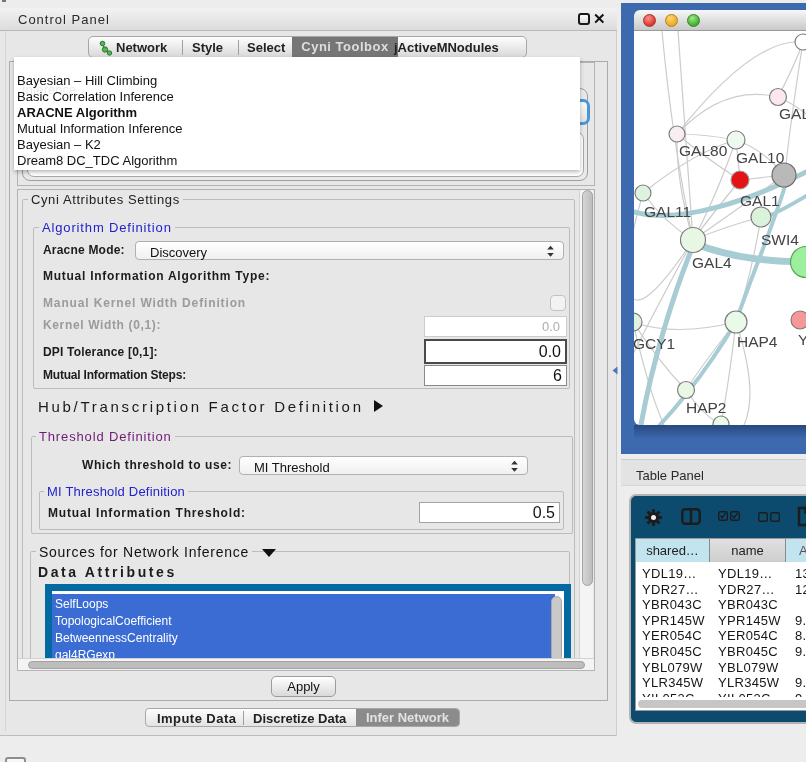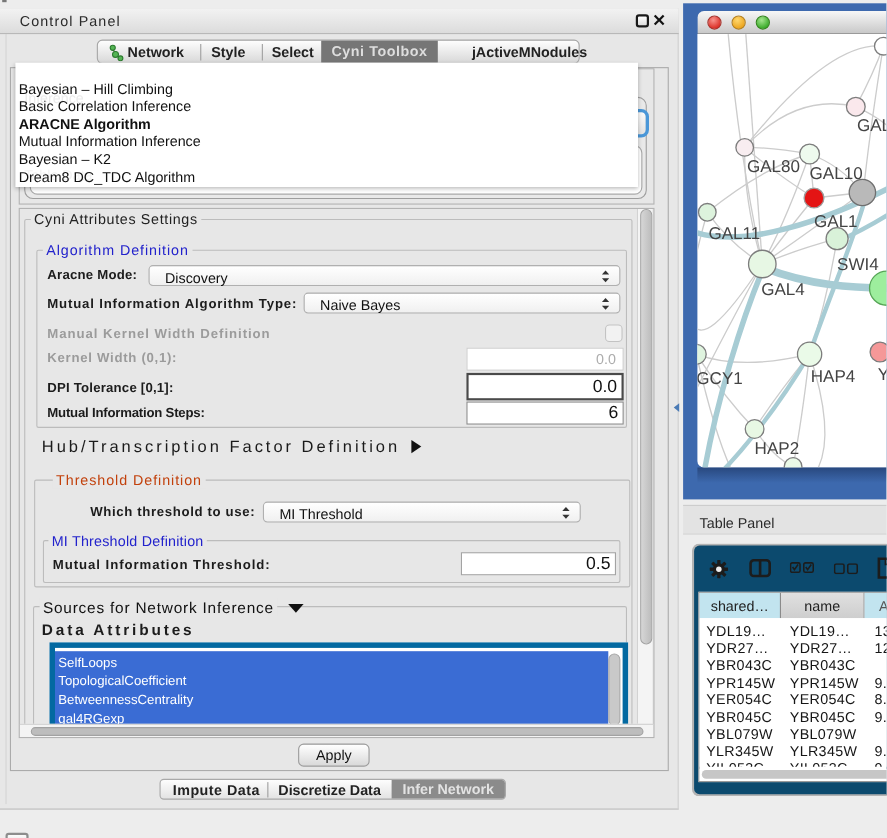--- a/index.html
+++ b/index.html
@@ -23,21 +23,21 @@
 #popup div{position:absolute;left:3px;white-space:nowrap;}
 #secscroll{left:17px;top:189px;width:578px;height:482px;border:1px solid #b3b3b3;background:#e7e7e7;overflow:hidden;}
 .group{position:absolute;border:1px solid #bcbcbc;border-radius:2px;}
 .gtitle{position:absolute;background:#e7e7e7;padding:0 3px;font-size:13px;}
 label.b{position:absolute;font-size:12px;font-weight:bold;color:#1c1c1c;white-space:nowrap;}
 label.gr{color:#9b9b9b;}
 .combo{position:absolute;background:linear-gradient(#ffffff,#f0f0f0);border:1px solid #b0b0b0;border-radius:4px;font-size:13px;color:#111;}
 .combo .cv{position:absolute;left:14px;top:3px;}
 .combo .st{position:absolute;right:8px;top:2px;}
 .field{position:absolute;background:#fff;border:1px solid #a3a3a3;font-size:13px;color:#111;text-align:right;padding-right:6px;}
-#lst{background:#fff;border:5px solid #0369a1;width:526px;height:86px;}
+#lst{background:#fff;border:7px solid #0369a1;width:526px;height:86px;}
 #lstsel{position:absolute;left:0px;top:3px;width:503px;height:69px;background:#3a6cd4;color:#fff;font-size:12px;line-height:17.15px;padding:2px 0 0 3px;}
 #lstsb{position:absolute;right:2px;top:5px;width:11px;height:66px;background:#c9c9c9;border:1px solid #a8a8a8;border-radius:6px;}
 #vsb{left:561px;top:0px;width:14px;height:468px;background:#f4f4f4;border-left:1px solid #d2d2d2;}
 #vsbth{position:absolute;left:2px;top:0px;width:11px;height:396px;background:linear-gradient(90deg,#d6d6d6,#bdbdbd);border:1px solid #a2a2a2;border-radius:6px;}
 #hsb{left:0px;top:468px;width:576px;height:13px;background:#f4f4f4;border-top:1px solid #d2d2d2;}
 #hsbth{position:absolute;left:10px;top:2px;width:557px;height:8px;background:#bdbdbd;border:1px solid #a2a2a2;border-radius:4px;}
 #apply{left:271px;top:676px;width:65px;height:21px;background:linear-gradient(#ffffff,#d9d9d9);border:1px solid #9c9c9c;border-radius:5px;text-align:center;font-size:13px;line-height:19px;color:#111;}
 #btabs{left:145px;top:708px;width:315px;height:19px;background:linear-gradient(#fdfdfd,#e3e3e3);border:1px solid #a8a8a8;border-radius:4px;font-size:13px;font-weight:bold;color:#222;padding-left:24px;}
 #btabs .sep{position:absolute;top:2px;width:1px;height:14px;background:#9f9f9f;}
 #btdark{position:absolute;left:210px;top:0;width:103px;height:17px;background:#8b8b8b;color:#e3e3e3;border-radius:0 3px 3px 0;text-align:center;line-height:17px;}
@@ -73,21 +73,21 @@
         <circle cx="4.5" cy="3.5" r="2.3" fill="#55b555" stroke="#2c7a2f"></circle>
         <circle cx="7" cy="9.5" r="2.7" fill="#55b555" stroke="#2c7a2f"></circle>
         <circle cx="11.5" cy="13" r="2.2" fill="#55b555" stroke="#2c7a2f"></circle>
       </svg>
 <span style="left:27px">Network</span>
 <div class="sep" style="left:93px"></div>
 <span style="left:103px">Style</span>
 <div class="sep" style="left:149px"></div>
 <span style="left:158px">Select</span>
 <div id="tabdark" style="letter-spacing:.5px">Cyni Toolbox</div>
-<span style="left:340px">jActiveMNodules</span>
+<span style="left:305px">jActiveMNodules</span>
 </div>
 <div class="abs" id="panelA"></div>
 <div class="abs" id="sectop"></div>
 <div class="abs" id="frag-outer"></div>
 <div class="abs" id="frag-inner"></div>
 <div class="abs" id="frag-combo"></div>
 <div class="abs" id="popup">
       <div style="top:25px;left:8px;color:#ebebeb">Inference</div>
       <div style="top:95px;left:8px;color:#f1f1f1">Table Data</div>
       <div style="top:16px">Bayesian – Hill Climbing</div>
@@ -104,41 +104,34 @@
       <div class="gtitle" style="left:21px;top:30px;color:#2222cc;letter-spacing:.85px">Algorithm Definition</div>
       <label class="b" style="left:25px;top:53px;letter-spacing:.2px">Aracne Mode:</label>
       <div class="combo" style="left:117px;top:51px;width:429px;height:19px">
         <span class="cv">Discovery</span>
         <svg class="st" width="9" height="15" viewBox="0 0 9 15">
           <path d="M1.2 5.5 L4.5 1.8 L7.8 5.5 Z" fill="#333"></path>
           <path d="M1.2 9 L4.5 12.7 L7.8 9 Z" fill="#333"></path>
         </svg>
       </div>
       <label class="b" style="left:25px;top:79px;letter-spacing:.74px">Mutual Information Algorithm Type:</label>
-      <div class="combo" style="left:258px;top:76px;width:288px;height:19px">
-        <span class="cv">Naive Bayes</span>
-        <svg class="st" width="9" height="15" viewBox="0 0 9 15">
-          <path d="M1.2 5.5 L4.5 1.8 L7.8 5.5 Z" fill="#333"></path>
-          <path d="M1.2 9 L4.5 12.7 L7.8 9 Z" fill="#333"></path>
-        </svg>
-      </div>
       <label class="b gr" style="left:25px;top:106px;letter-spacing:.86px">Manual Kernel Width Definition</label>
       <div class="abs" style="left:532px;top:105px;width:16px;height:16px;border:1px solid #c3c3c3;border-radius:4px;background:#f2f2f2"></div>
       <label class="b gr" style="left:25px;top:128px;letter-spacing:.64px">Kernel Width (0,1):</label>
       <div class="field" style="left:406px;top:126px;width:143px;height:21px;border-color:#cccccc;color:#adadad;line-height:19px">0.0</div>
       <label class="b" style="left:25px;top:155px;letter-spacing:.18px">DPI Tolerance [0,1]:</label>
       <div class="field" style="left:406px;top:149px;width:143px;height:25px;border:2px solid #4a4a4a;line-height:21px;font-size:16px;padding-right:4px">0.0</div>
       <label class="b" style="left:25px;top:178px;letter-spacing:-.2px">Mutual Information Steps:</label>
       <div class="field" style="left:406px;top:175px;width:143px;height:21px;border-color:#8a8a8a;line-height:19px;font-size:16px;padding-right:4px">6</div>
       <div class="abs" style="left:20px;top:208px;font-size:15px;letter-spacing:2.7px;color:#1a1a1a">Hub/Transcription Factor Definition</div>
       <svg class="abs" style="left:354px;top:209px" width="13" height="14" viewBox="0 0 13 14">
         <path d="M2 1 L11 7 L2 13 Z" fill="#111"></path>
       </svg>
       <div class="group" style="left:13px;top:246px;width:542px;height:98px;"></div>
-      <div class="gtitle" style="left:30px;top:239px;color:#c2410c;letter-spacing:.85px">Threshold Definition</div>
+      <div class="gtitle" style="left:18px;top:239px;color:#701a75;letter-spacing:.85px">Threshold Definition</div>
       <label class="b" style="left:64px;top:268px;letter-spacing:.58px">Which threshold to use:</label>
       <div class="combo" style="left:221px;top:266px;width:289px;height:19px">
         <span class="cv">MI Threshold</span>
         <svg class="st" width="9" height="15" viewBox="0 0 9 15">
           <path d="M1.2 5.5 L4.5 1.8 L7.8 5.5 Z" fill="#333"></path>
           <path d="M1.2 9 L4.5 12.7 L7.8 9 Z" fill="#333"></path>
         </svg>
       </div>
       <div class="group" style="left:21px;top:301px;width:525px;height:39px;"></div>
       <div class="gtitle" style="left:26px;top:294px;color:#2222cc;letter-spacing:.2px">MI Threshold Definition</div>

